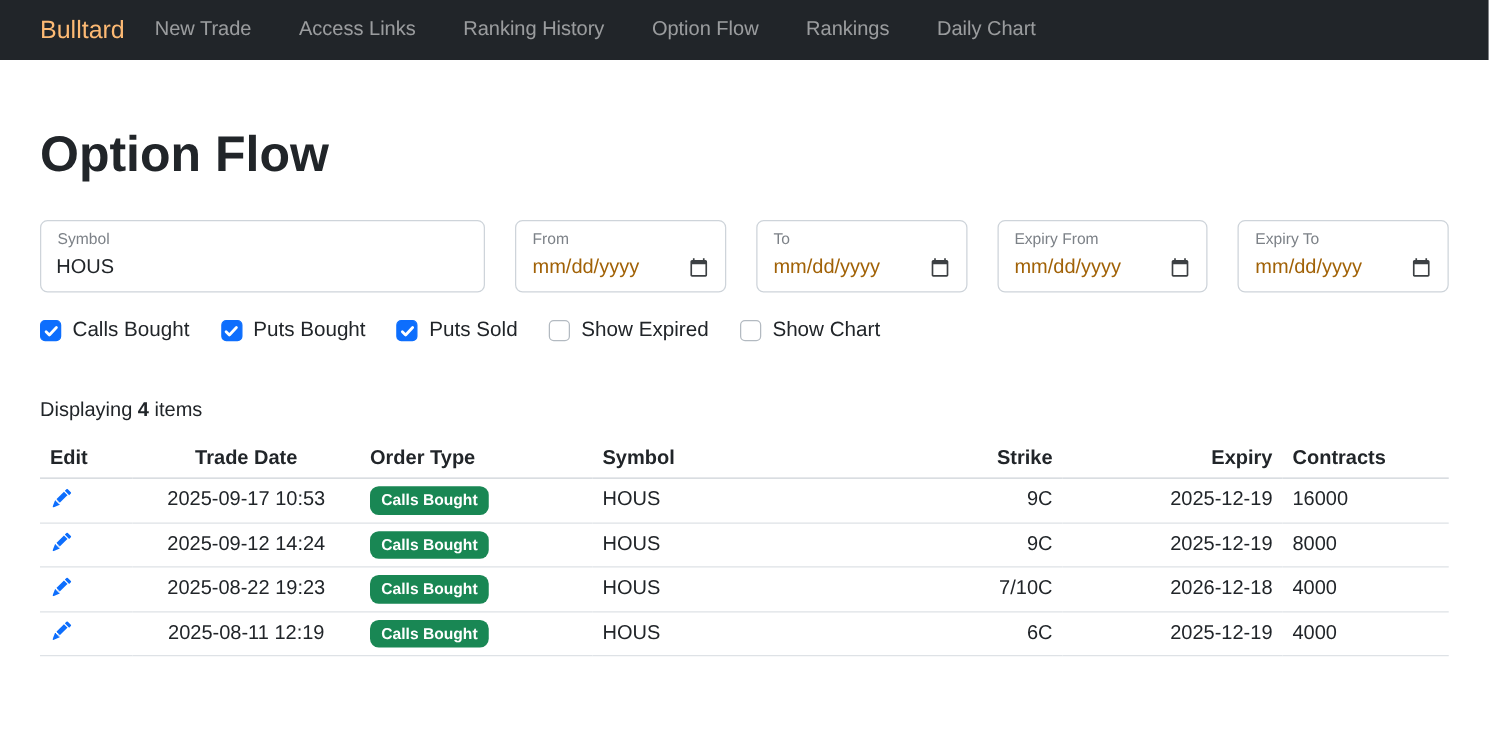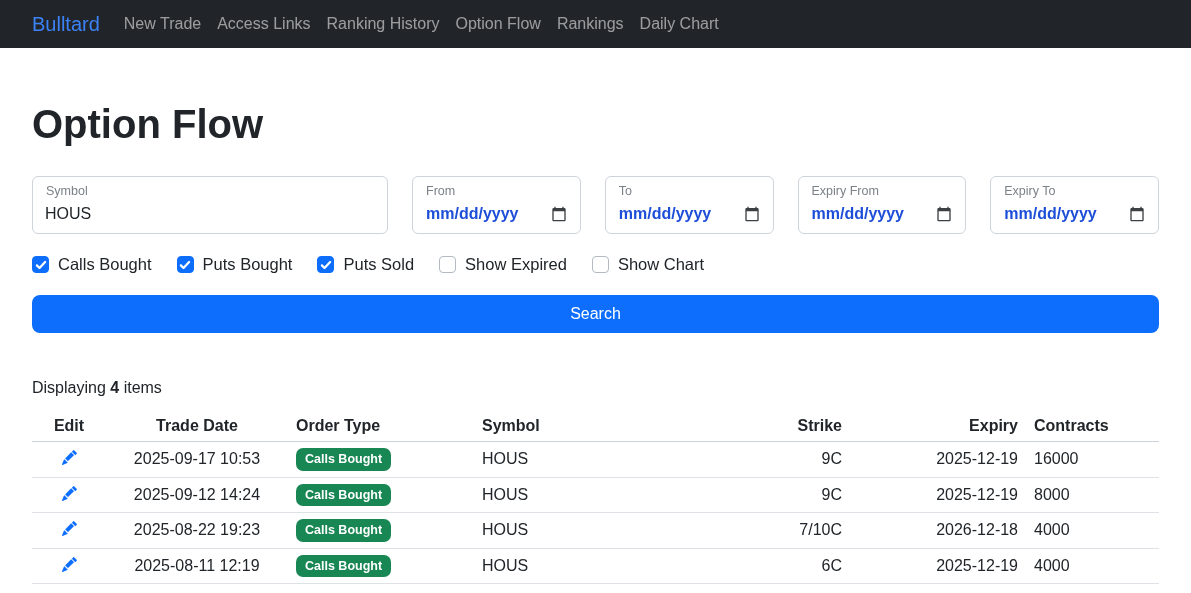--- a/index.html
+++ b/index.html
@@ -8,38 +8,38 @@
     --navbar-bg:#212529;
     --border:#dee2e6;
   }
   *{box-sizing:border-box;}
   html,body{margin:0;padding:0;background:#fff;color:#212529;
     font-family:"Liberation Sans","DejaVu Sans",sans-serif;font-size:16px;}
 
   
   .navbar{background:var(--navbar-bg,#212529);height:48px;display:flex;align-items:center;
     padding:0 32px;}
-  .brand{color:#3b82f6;font-size:20px;font-weight:500;margin-right:16px;cursor:pointer;white-space:nowrap;}
-  .nav-links{display:flex;align-items:center;}
+  .brand{color:#fdba74;font-size:20px;font-weight:500;margin-right:16px;cursor:pointer;white-space:nowrap;}
+  .nav-links{display:flex;align-items:center;gap:22px;}
   .nav-link{color:rgba(255,255,255,.55);text-decoration:none;font-size:16px;
     padding:0 8px;white-space:nowrap;cursor:pointer;}
 
   
   .container{padding:0 32px 24px;}
   h1{font-size:40px;font-weight:600;margin:52px 0 28px;line-height:1.2;}
 
   
   .filters{display:flex;gap:24px;}
   .field{position:relative;height:58px;border:1px solid #ced4da;border-radius:6px;background:#fff;}
   .symbol-field{flex:0 0 356px;}
   .date-field{flex:1 1 0;text-align:center;}
   .float-label{position:absolute;top:7px;left:13px;font-size:12.5px;color:#7c8187;pointer-events:none;white-space:nowrap;}
   .field-input{border:none;outline:none;width:100%;height:100%;border-radius:6px;
     padding:24px 12px 6px;font-size:16px;color:#212529;font-family:inherit;background:transparent;}
-  .date-value{position:absolute;left:13px;bottom:10px;font-size:16px;color:#1d4ed8;font-weight:bold;}
+  .date-value{position:absolute;left:13px;bottom:10px;font-size:16px;color:#a16207;}
   .cal{position:absolute;right:13px;bottom:11px;width:16px;height:16px;cursor:pointer;line-height:0;}
   .cal svg{width:16px;height:16px;fill:#3c4043;}
 
   
   .checks{display:flex;align-items:center;gap:25px;margin-top:21px;}
   .check{display:flex;align-items:center;gap:9px;cursor:pointer;font-size:16.5px;}
   .box{width:17px;height:17px;border:1px solid #b3bac1;border-radius:4px;background:#fff;
     display:flex;align-items:center;justify-content:center;flex:0 0 17px;}
   .box .tick{visibility:hidden;width:12px;height:12px;}
   .box.checked{background:var(--primary,#0d6efd);border-color:var(--primary,#0d6efd);}
@@ -49,21 +49,21 @@
   .search-btn{display:block;width:100%;margin-top:21px;height:38px;border:none;border-radius:8px;
     background:var(--primary,#0d6efd);color:#fff;font-size:16px;font-family:inherit;cursor:pointer;}
 
   
   .displaying{margin:46px 0 14px;font-size:16px;}
   .displaying b{font-weight:700;}
 
   table{width:100%;border-collapse:collapse;table-layout:fixed;font-size:16px;}
   th,td{padding:6px 8px;border-bottom:1px solid var(--border,#dee2e6);overflow:hidden;white-space:nowrap;}
   thead th{font-weight:700;border-bottom:1px solid #cdd2d7;}
-  .c-edit{width:74px;text-align:center;}
+  .c-edit{width:74px;text-align:left;}
   .c-date{width:182px;text-align:center;}
   .c-type{width:186px;text-align:left;}
   .c-sym{width:230px;text-align:left;}
   .c-strike{width:146px;text-align:right;}
   .c-exp{width:176px;text-align:right;}
   .c-ctr{text-align:left;}
 
   .badge{display:inline-block;background:var(--success,#198754);color:#fff;
     font-size:12.5px;font-weight:700;padding:5px 9px;border-radius:7px;line-height:1;}
   .edit-btn{background:none;border:none;padding:1px 2px;cursor:pointer;line-height:0;}
@@ -171,21 +171,20 @@
     <label class="check">
       <span class="box">
         <svg class="tick" viewBox="0 0 16 16">
             <path d="M2.5 8.5 L6 12 L13.5 4" stroke="#fff" stroke-width="3" fill="none" stroke-linecap="round" stroke-linejoin="round"></path>
           </svg>
       </span>
       <span class="check-label">Show Chart</span>
     </label>
   </div>
 
-  <button class="search-btn">Search</button>
 
   <p class="displaying">
     <span>Displaying</span>
     <b>4</b>
     <span>items</span>
   </p>
 
   <table>
     <thead>
       <tr>

